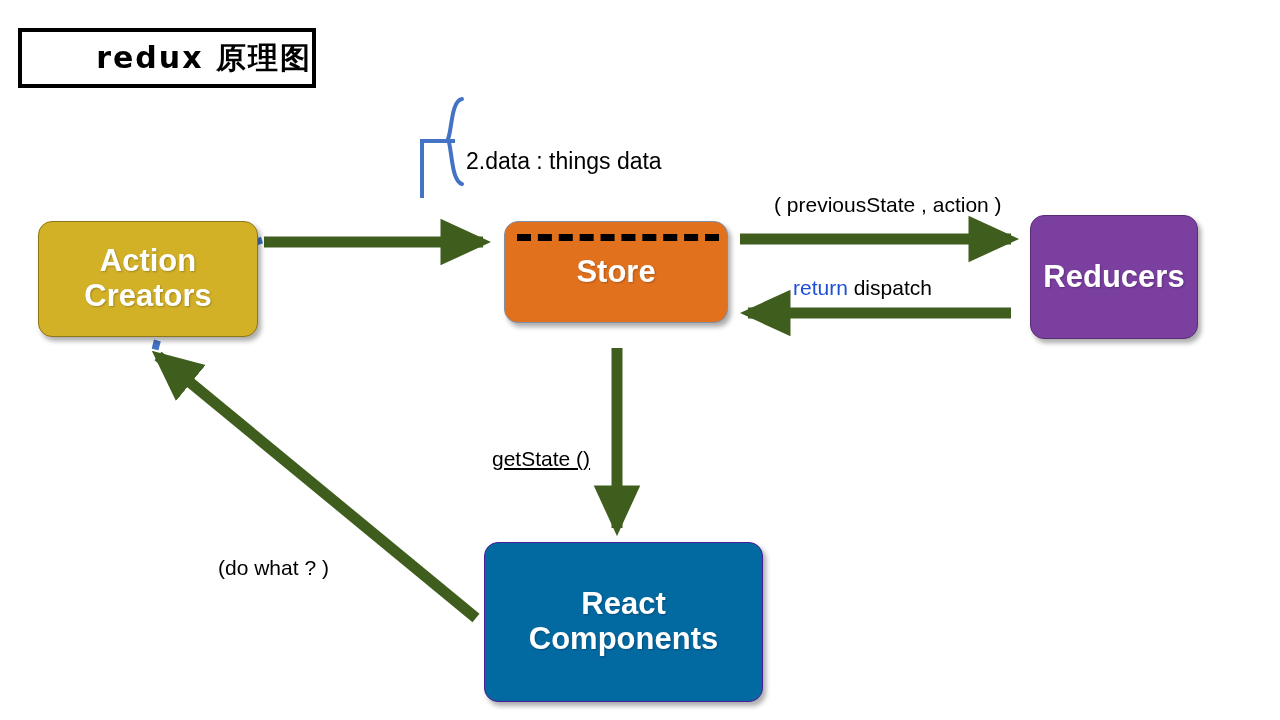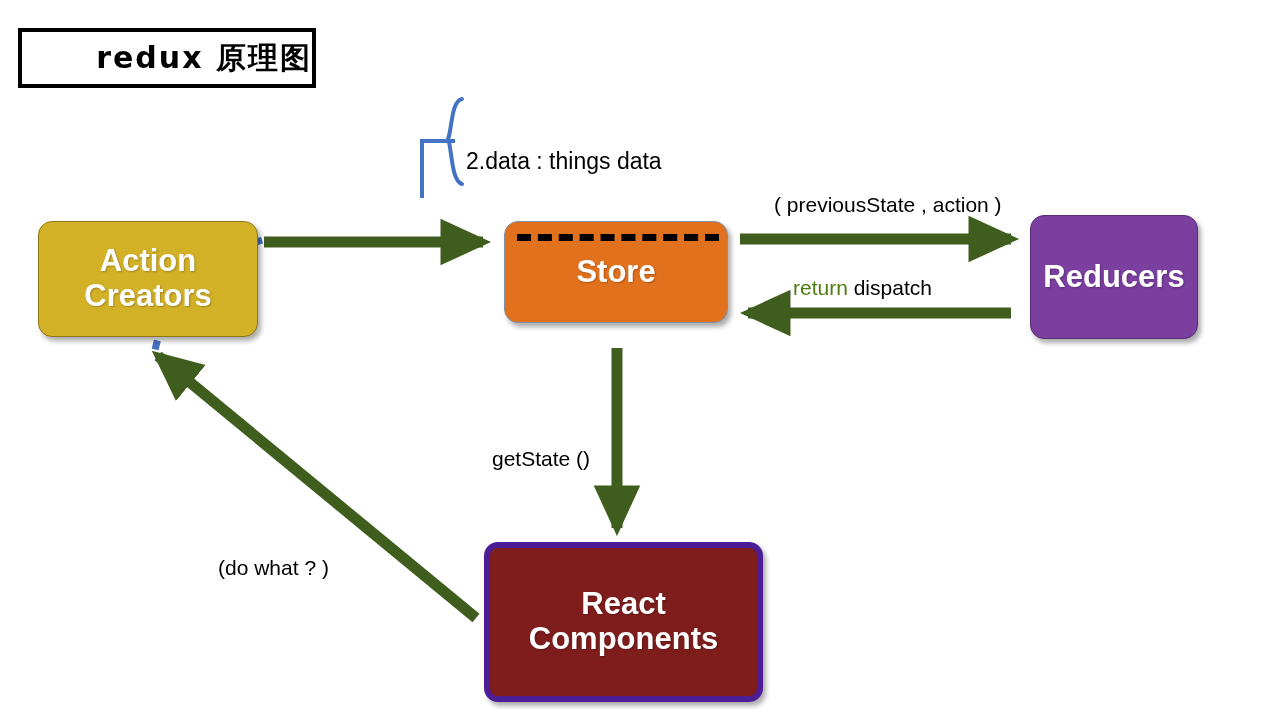--- a/index.html
+++ b/index.html
@@ -80,22 +80,22 @@
     font-size: 31px;
   }
   #node-reducers {
     left: 1030px; top: 215px; width: 168px; height: 124px;
     background: #7B3FA0;
     border: 1px solid #5a2d77;
     font-size: 31px;
   }
   #node-react-components {
     left: 484px; top: 542px; width: 279px; height: 160px;
-    background: #7f1d1d;
-    border: 6px solid #4c1d95;
+    background: #0369a1;
+    border: 1px solid #4c1d95;
     font-size: 31px;
   }
 
   
   #store-dash {
     position: absolute;
     left: 517px;
     top: 234px;
     width: 202px;
     height: 0;
@@ -111,22 +111,22 @@
   }
   #label-dispatch { left: 272px; top: 196px; display: flex; align-items: center; gap: 3px; }
   #action-chip {
     border: 2px solid #4472C4;
     padding: 0 5px;
     line-height: 24px;
     display: inline-block;
   }
   #label-prevstate { left: 742px; top: 193px; margin-left: 32px; }
   #label-return    { left: 793px; top: 276px; }
-  #label-return .kw { color: #4d7c0f; }
-  #label-getstate  { left: 492px; top: 447px; }
+  #label-return .kw { color: #1d4ed8; }
+  #label-getstate  { left: 492px; top: 447px; text-decoration: underline; }
   #label-dowhat    { left: 218px; top: 556px; }
 
   
   .brace-line {
     position: absolute;
     color: #000000;
     font-size: 23px;
     white-space: nowrap;
   }
   #brace-line-1 { left: 466px; top: 105px; }

